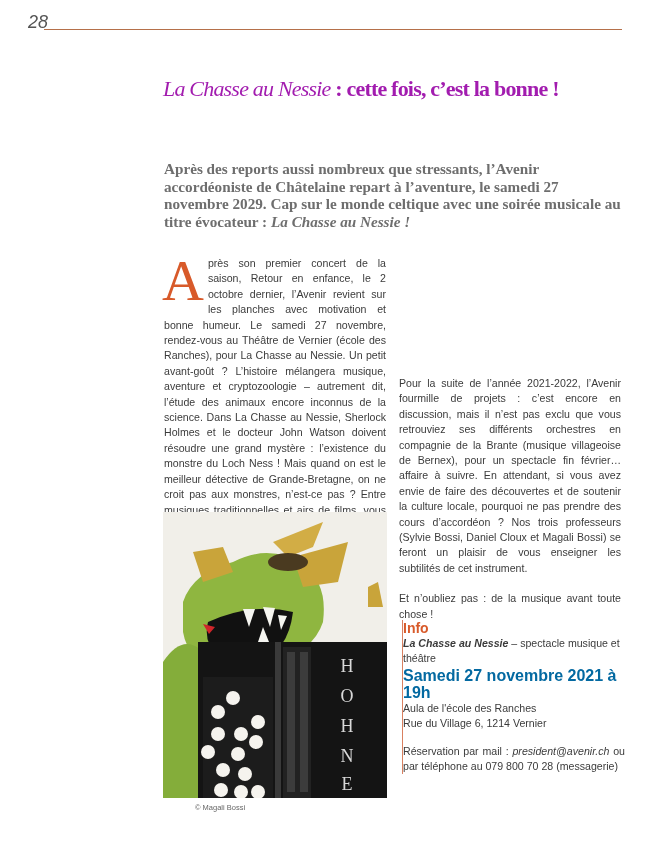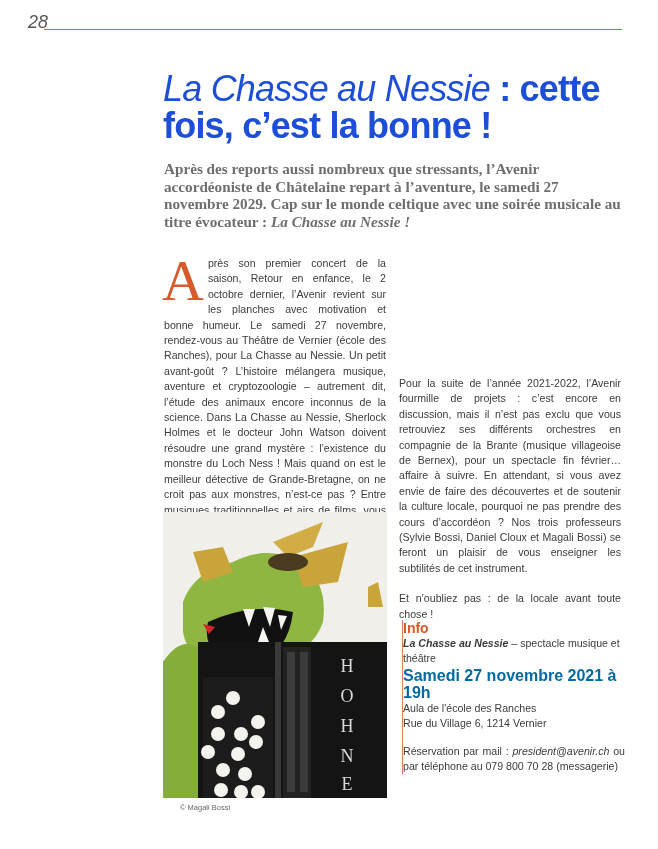--- a/index.html
+++ b/index.html
@@ -1,30 +1,30 @@
 <!DOCTYPE html>
 <html><head>
 <meta charset="utf-8">
 <style>
   html, body { margin: 0; padding: 0; background: #ffffff; }
   body { width: 658px; height: 849px; position: relative; overflow: hidden; font-family: "Liberation Sans", sans-serif; color: #3a3a3a; }
   .page-number { position: absolute; left: 28px; top: 12px; font-size: 18px; font-style: italic; color: #555; font-family: "Liberation Sans", sans-serif; }
   .header-rule { position: absolute; left: 44px; top: 29px; width: 578px; height: 1px; background: #b5704a; }
-  .title { position: absolute; left: 163px; top: 70px; width: 470px; font-size: 36px; line-height: 37px; color: #1d4ed8; font-weight: bold; font-family: Liberation Sans, sans-serif; letter-spacing: -0.8px; }
+  .title { position: absolute; left: 163px; top: 70px; width: 470px; font-size: 22px; line-height: 37px; color: #a21caf; font-weight: bold; font-family: Liberation Serif, serif; letter-spacing: -0.8px; }
   .title .it { font-style: italic; font-weight: normal; }
   .lead { position: absolute; left: 164px; top: 160px; width: 460px; font-family: "Liberation Serif", serif; font-weight: bold; font-size: 15.2px; line-height: 17.5px; color: #6e6e6e; }
   .lead em { font-style: italic; }
   .col { position: absolute; font-size: 10.6px; line-height: 15.4px; color: #3b3b3b; text-align: justify; }
   .col1 { left: 164px; top: 256px; width: 222px; }
   .col2 { left: 399px; top: 256px; width: 222px; }
   .dropcap { float: left; font-family: "Liberation Serif", serif; font-size: 58px; line-height: 46px; color: #d85a2a; margin: 2px 4px 0 -2px; font-weight: normal; }
   .col p { margin: 0 0 15px 0; }
   .signature { text-align: right; }
   .photo { position: absolute; left: 163px; top: 512px; width: 224px; height: 286px; overflow: hidden; background: #f3f1ec; }
-  .credit { position: absolute; left: 164px; top: 803px; font-size: 7.5px; color: #666; padding-left: 16px; }
+  .credit { position: absolute; left: 179px; top: 803px; font-size: 7.5px; color: #666; padding-left: 16px; }
   .info { position: absolute; left: 402px; top: 620px; width: 222px; border-left: 1.5px solid #d98060; font-size: 10.6px; line-height: 15.4px; color: #3b3b3b; }
   .info-heading { font-size: 14px; font-weight: bold; color: #d85a2a; line-height: 16px; }
   .info-show b { font-style: italic; font-weight: bold; }
   .info-date { font-size: 16px; font-weight: bold; color: #0369a1; line-height: 17px; }
   .info em { font-style: italic; }
   .gap { height: 12px; }
 </style>
 </head>
 <body>
 
@@ -38,21 +38,21 @@
 <div class="lead">
   <span>Après des reports aussi nombreux que stressants, l’Avenir accordéoniste de Châtelaine repart à l’aventure, le samedi 27 novembre 2029. Cap sur le monde celtique avec une soirée musicale au titre évocateur : </span><em>La Chasse au Nessie !</em>
 </div>
 
 <div class="col col1">
   <p><span class="dropcap">A</span><span>près son premier concert de la saison, Retour en enfance, le 2 octobre dernier, l’Avenir revient sur les planches avec motivation et bonne humeur. Le samedi 27 novembre, rendez-vous au Théâtre de Vernier (école des Ranches), pour La Chasse au Nessie. Un petit avant-goût ? L’histoire mélangera musique, aventure et cryptozoologie – autrement dit, l’étude des animaux encore inconnus de la science. Dans La Chasse au Nessie, Sherlock Holmes et le docteur John Watson doivent résoudre une grand mystère : l’existence du monstre du Loch Ness ! Mais quand on est le meilleur détective de Grande-Bretagne, on ne croit pas aux monstres, n’est-ce pas ? Entre musiques traditionnelles et airs de films, vous voyagerez à travers tout le monde celte. Enfants et familles bienvenus ! Buvette et petite restauration vous attendront, dans le respect strict des normes sanitaires. N’oubliez pas de vous munir de votre passeport COVID, afin que la fête soit belle ! Réservation conseillée.</span></p>
 </div>
 
 <div class="col col2" style="top:376px;">
   <p>Pour la suite de l’année 2021-2022, l’Avenir fourmille de projets : c’est encore en discussion, mais il n’est pas exclu que vous retrouviez ses différents orchestres en compagnie de la Brante (musique villageoise de Bernex), pour un spectacle fin février… affaire à suivre. En attendant, si vous avez envie de faire des découvertes et de soutenir la culture locale, pourquoi ne pas prendre des cours d’accordéon ? Nos trois professeurs (Sylvie Bossi, Daniel Cloux et Magali Bossi) se feront un plaisir de vous enseigner les subtilités de cet instrument.</p>
-  <p>Et n’oubliez pas : de la locale avant toute chose !</p>
+  <p>Et n’oubliez pas : de la musique avant toute chose !</p>
 </div>
 
 <div class="photo">
   <svg width="224" height="286" viewBox="0 0 224 286">
     <rect width="224" height="286" fill="#f1efe9"></rect>
 
     <path d="M20 90 Q30 60 70 50 Q110 30 140 55 Q165 70 160 110 Q150 140 110 150 L60 160 Q25 150 20 120 Z" fill="#8fb640"></path>
     <path d="M0 150 Q20 120 40 140 L50 286 L0 286 Z" fill="#84ad3a"></path>
     <path d="M200 170 Q215 155 224 160 L224 230 Q205 210 200 170 Z" fill="#8fb640"></path>
 

